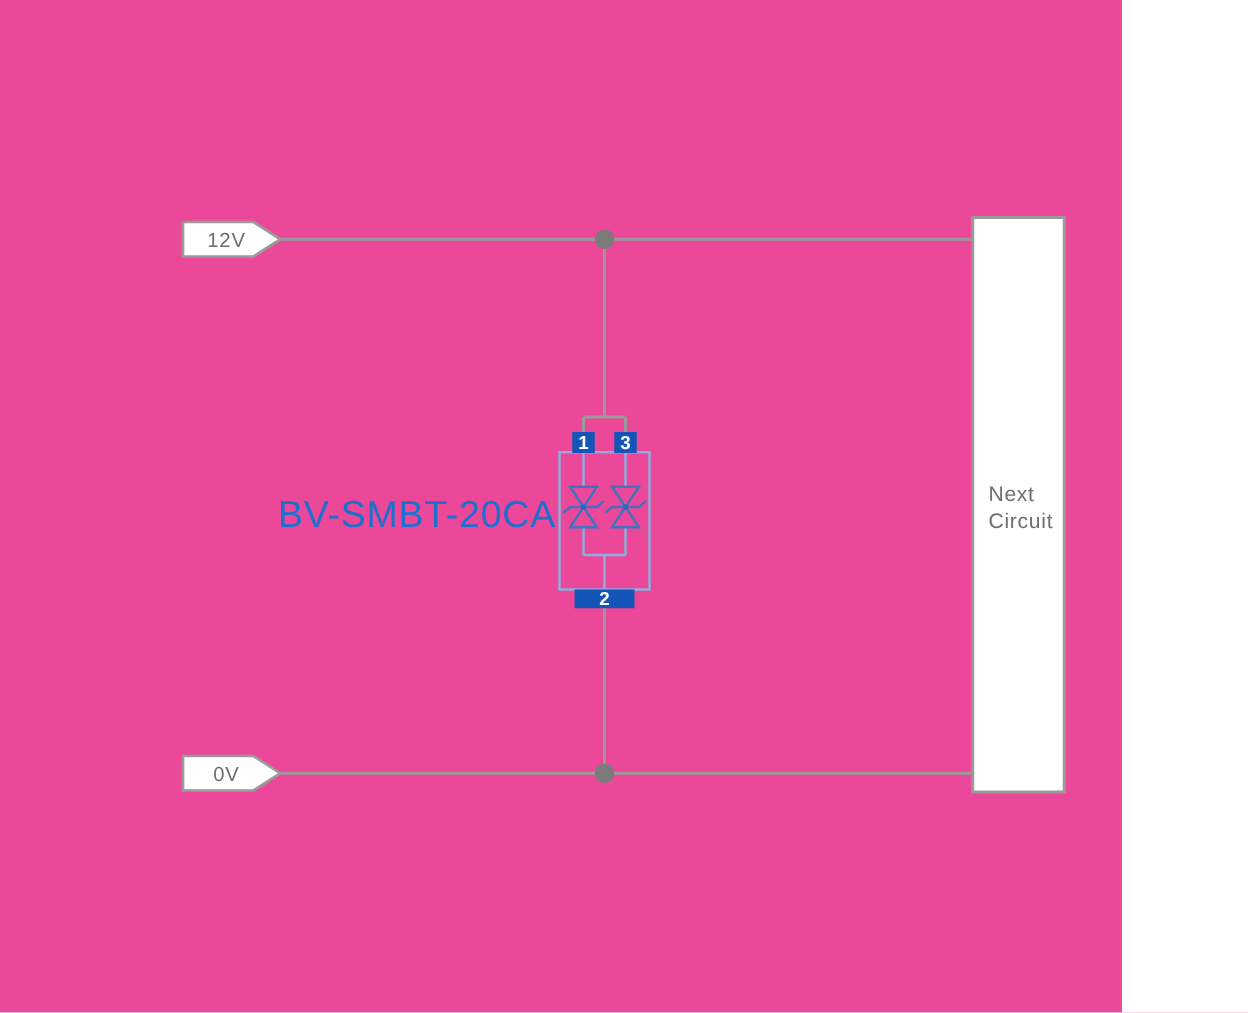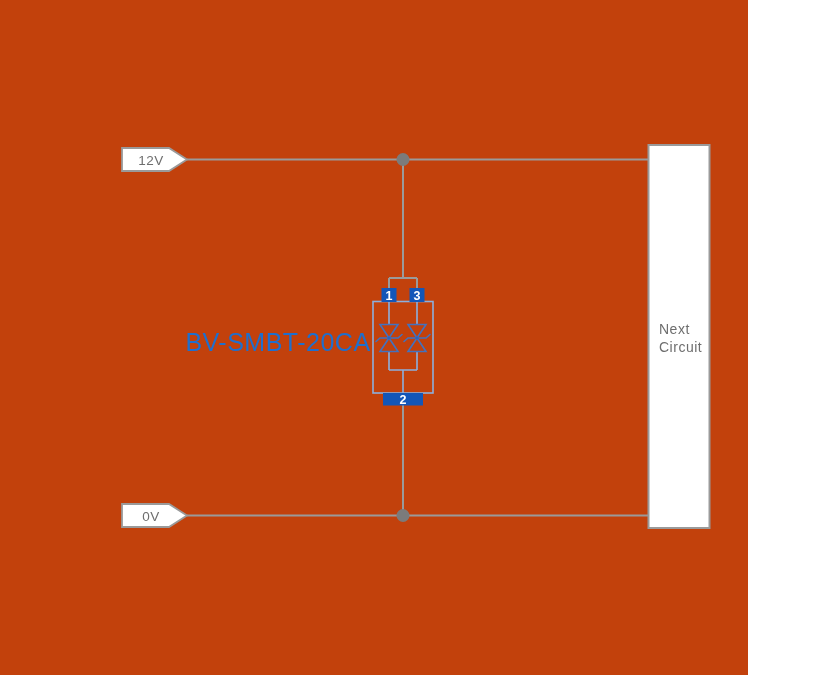--- a/index.html
+++ b/index.html
@@ -4,21 +4,21 @@
 <style>
   html, body {
     margin: 0;
     padding: 0;
     background: #ffffff;
   }
   .canvas {
     position: relative;
     width: 748px;
     height: 675px;
-    background: #c2410c;
+    background: #ec4899;
     overflow: hidden;
     font-family: "Liberation Sans", "DejaVu Sans", sans-serif;
   }
   svg {
     display: block;
   }
   svg text {
     font-family: "Liberation Sans", "DejaVu Sans", sans-serif;
   }
   .wire {

